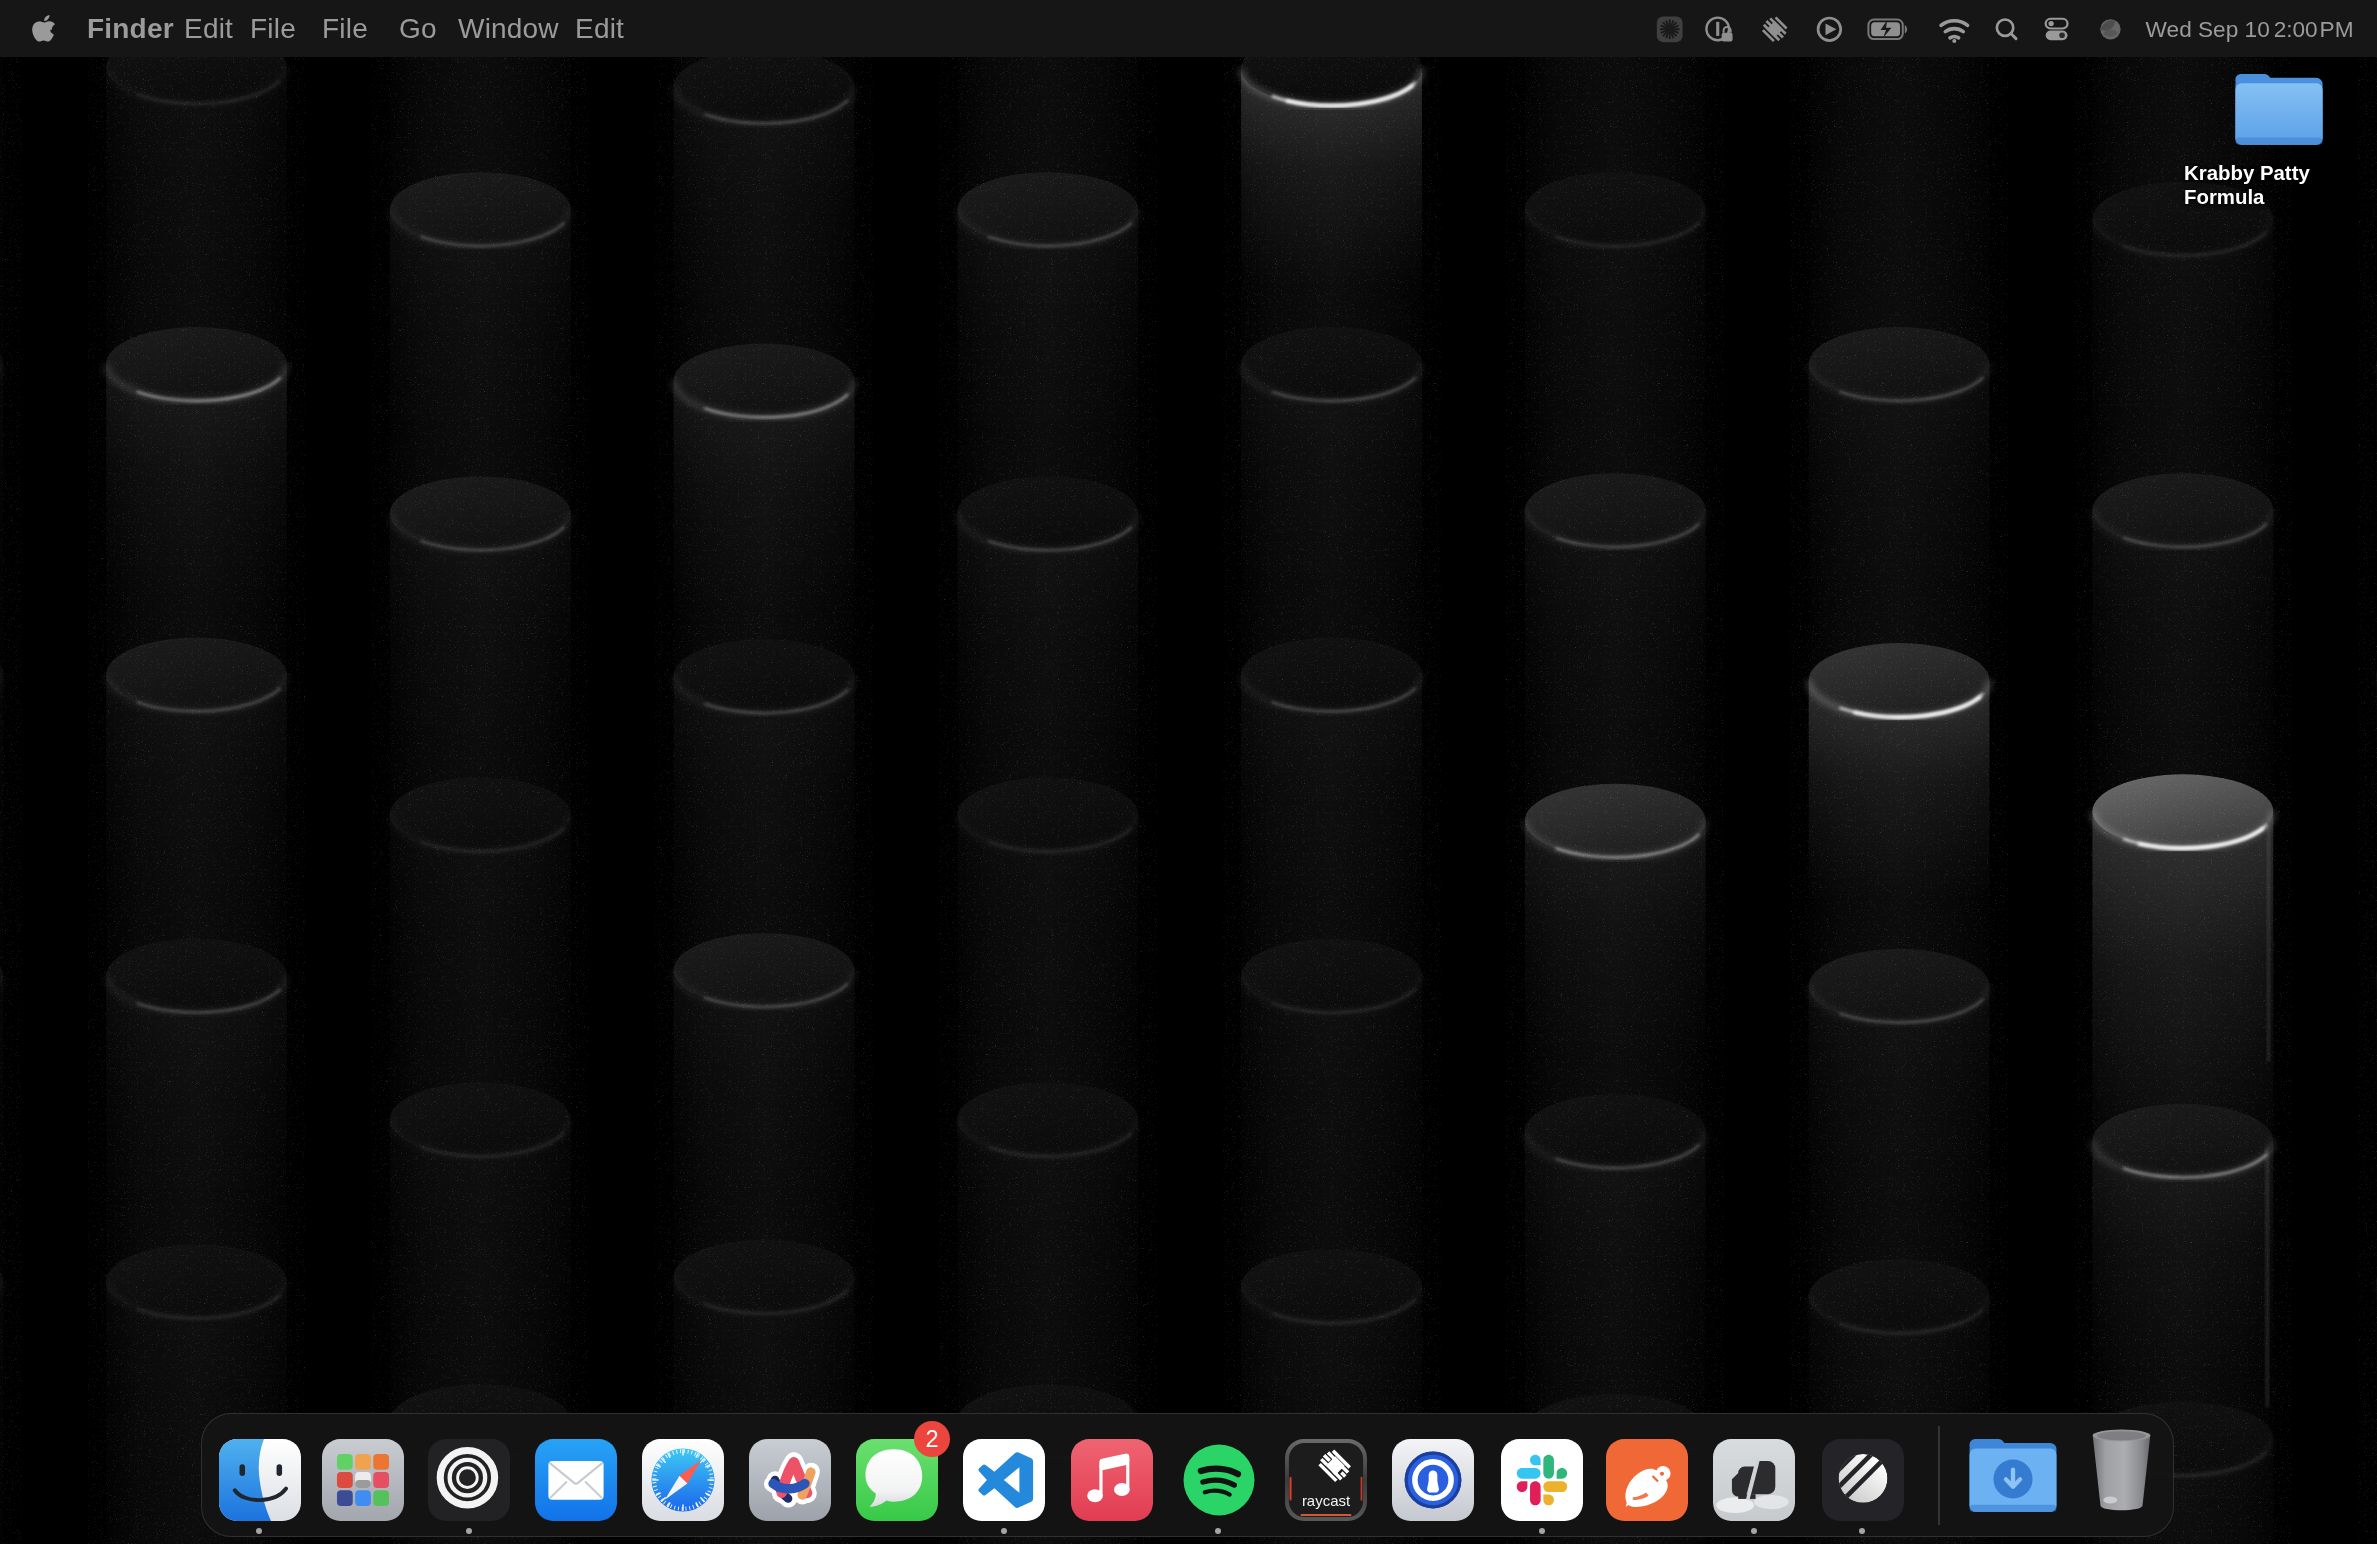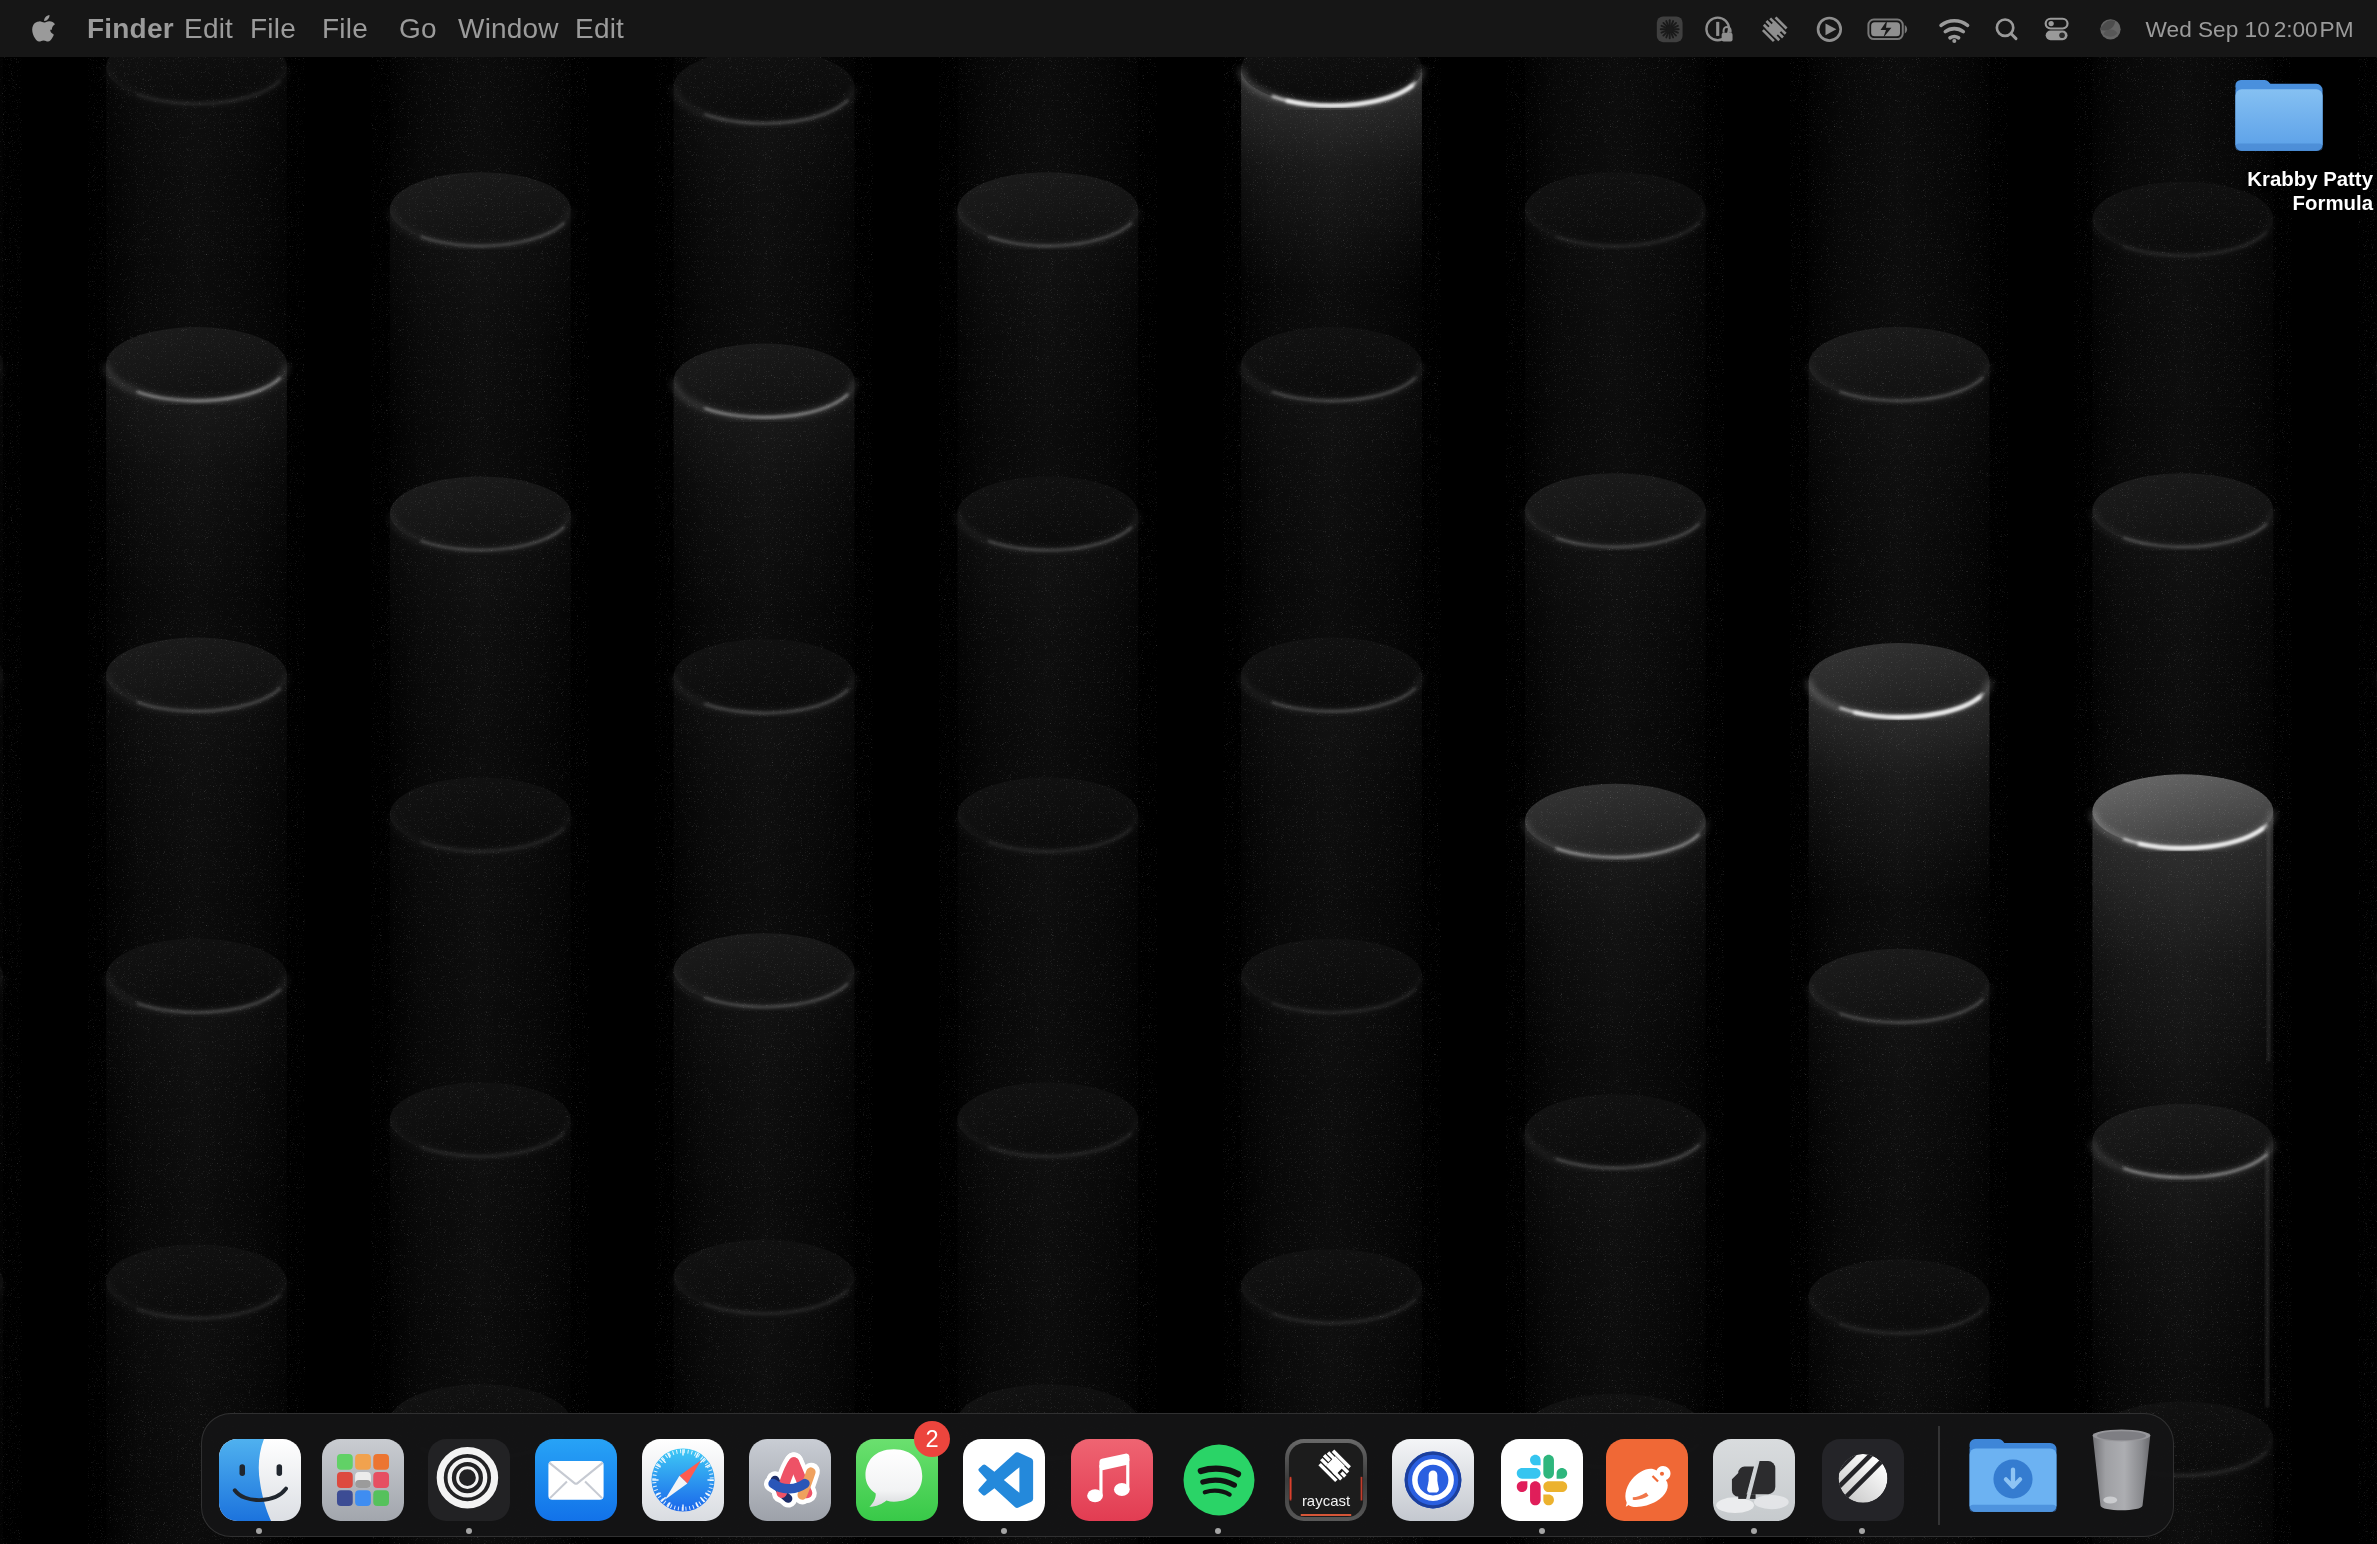--- a/index.html
+++ b/index.html
@@ -2,21 +2,21 @@
 <html style="font-size:12.6px"><head><meta charset="utf-8"><style>
 *{margin:0;padding:0;box-sizing:border-box}
 html,body{width:2377px;height:1544px;background:#000;overflow:hidden;font-family:"Liberation Sans",sans-serif}
 #wall{position:absolute;left:0;top:0}
 #menubar{position:absolute;left:0;top:0;width:2377px;height:57px;background:#161616}
 .apple{position:absolute;left:32px;top:15px}
 .mi{position:absolute;top:0;height:57px;line-height:57px;font-size:28px;color:#9b9b9b;letter-spacing:0.2px}
 .mi.b{font-weight:bold}
 .status{position:absolute;right:0;top:0}
 .mtime{font-family:"Liberation Sans",sans-serif;font-size:29px;fill:#9b9b9b}
-#deskicon{position:absolute;left:2184px;top:76px;width:189px;text-align:right}
+#deskicon{position:absolute;left:2184px;top:70px;width:189px;text-align:left}
 .dlabel{margin-top:11px;font-size:20.4px;font-weight:bold;color:#ffffff;line-height:24.4px;text-shadow:0 1.6px 4.7px rgba(0,0,0,0.95),0 0 2.4px rgba(0,0,0,0.8)}
 #dock{position:absolute;left:201px;top:1413px;width:1973px;height:124px;background:rgba(20,20,21,0.96);border:1.6px solid rgba(98,98,98,0.38);border-radius:30px}
 .di{position:absolute;top:1430px;width:82px;height:100px}
 .di svg{width:100%;height:100%;display:block}
 #dsep{position:absolute;left:1938px;top:1426px;width:1.6px;height:99px;background:rgba(255,255,255,0.14)}
 .dot{position:absolute;top:1528px;width:6.3px;height:6.3px;border-radius:3.1px;background:#a5a5a5}
 .badge{position:absolute;left:914px;top:1421px;width:36px;height:36px;border-radius:18px;background:#ec453d;color:#fff;font-size:23.6px;text-align:center;line-height:36px}
 </style></head>
 <body>
 <svg id="wall" width="2377" height="1544" viewBox="0 0 3024 1964">

